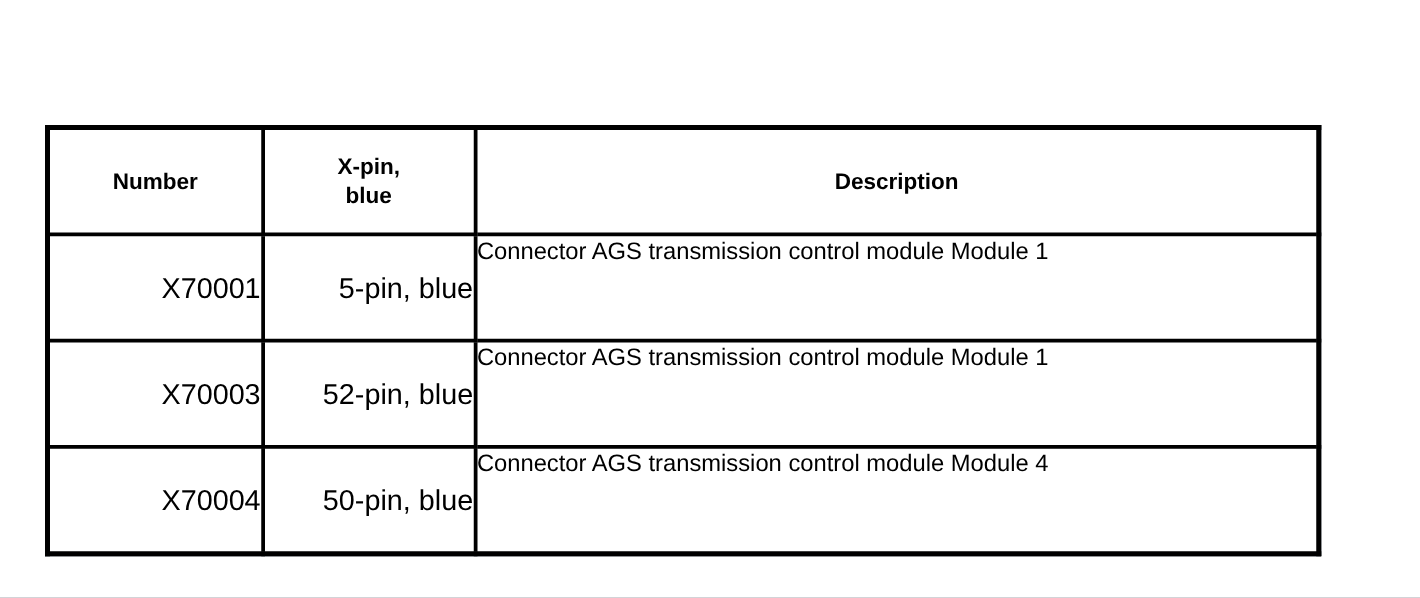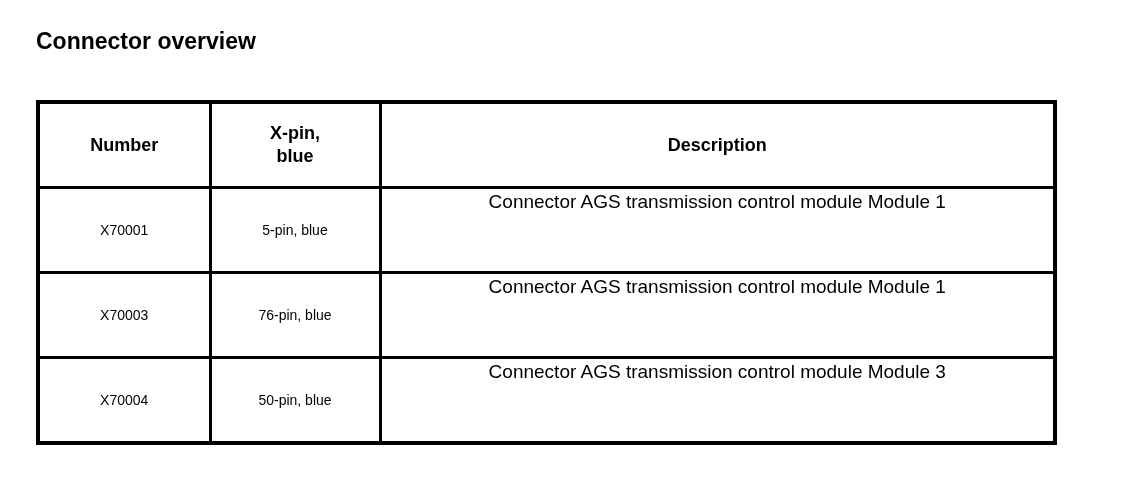--- a/index.html
+++ b/index.html
@@ -65,44 +65,43 @@
     padding: 2px 6px;
   }
   th.head-cell .hl {
     display: block;
   }
 
   td.cell-number,
   td.cell-xpin {
     height: 82px;
     vertical-align: middle;
-    text-align: center;
-    font-size: 14px;
+    text-align: right;
+    font-size: 23px;
     font-weight: normal;
     line-height: 24px;
     padding: 2px 14px;
     white-space: nowrap;
   }
   td.cell-desc {
     height: 82px;
     vertical-align: top;
-    text-align: center;
+    text-align: left;
     font-size: 19px;
     font-weight: normal;
     line-height: 26px;
     padding: 8px 6px 2px 10px;
     word-break: break-word;
   }
 </style>
 </head>
 <body>
 
 <div class="page">
 
-  <div class="page-title">Connector overview</div>
 
   <div class="table-wrap">
     <table class="connector-table">
       <colgroup>
         <col class="c-number">
         <col class="c-xpin">
         <col class="c-desc">
       </colgroup>
       <thead>
         <tr>
@@ -119,25 +118,25 @@
         </tr>
       </thead>
       <tbody>
         <tr>
           <td class="cell-number">X70001</td>
           <td class="cell-xpin">5-pin, blue</td>
           <td class="cell-desc">Connector AGS transmission control module Module 1</td>
         </tr>
         <tr>
           <td class="cell-number">X70003</td>
-          <td class="cell-xpin">76-pin, blue</td>
+          <td class="cell-xpin">52-pin, blue</td>
           <td class="cell-desc">Connector AGS transmission control module Module 1</td>
         </tr>
         <tr>
           <td class="cell-number">X70004</td>
           <td class="cell-xpin">50-pin, blue</td>
-          <td class="cell-desc">Connector AGS transmission control module Module 3</td>
+          <td class="cell-desc">Connector AGS transmission control module Module 4</td>
         </tr>
       </tbody>
     </table>
   </div>
 
 </div>
 
 </body></html>

